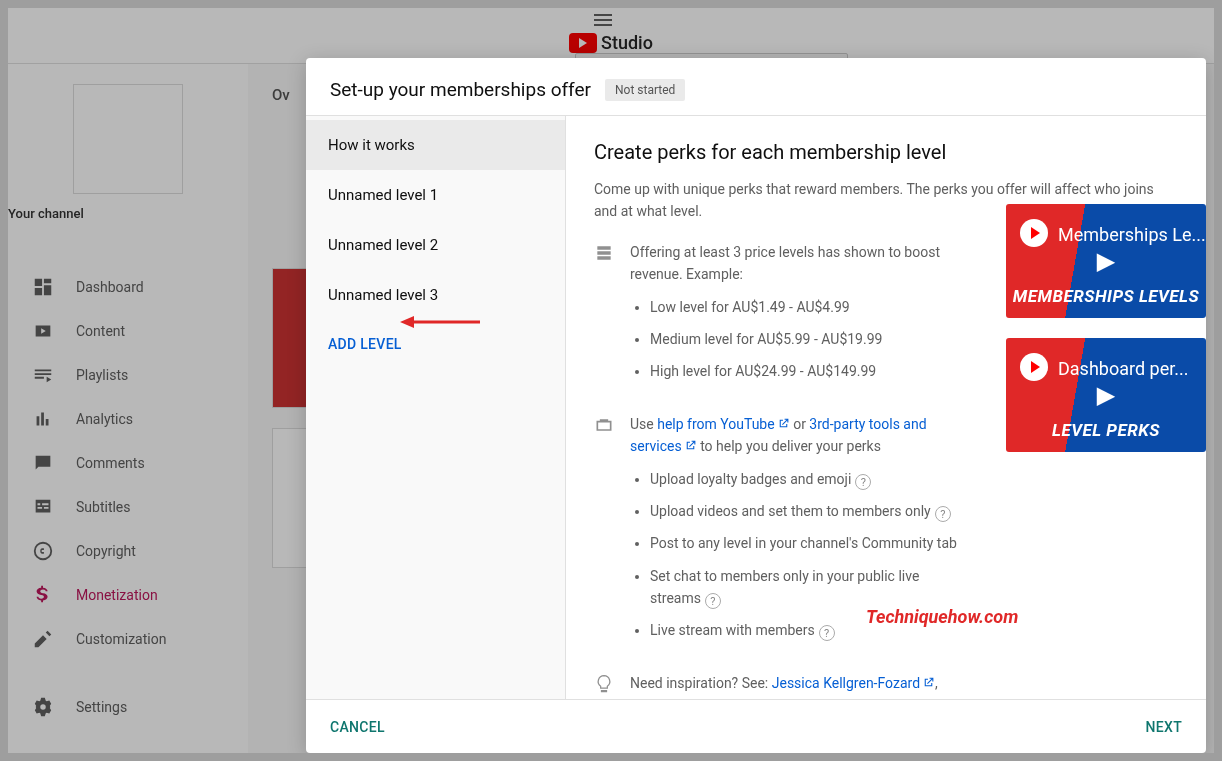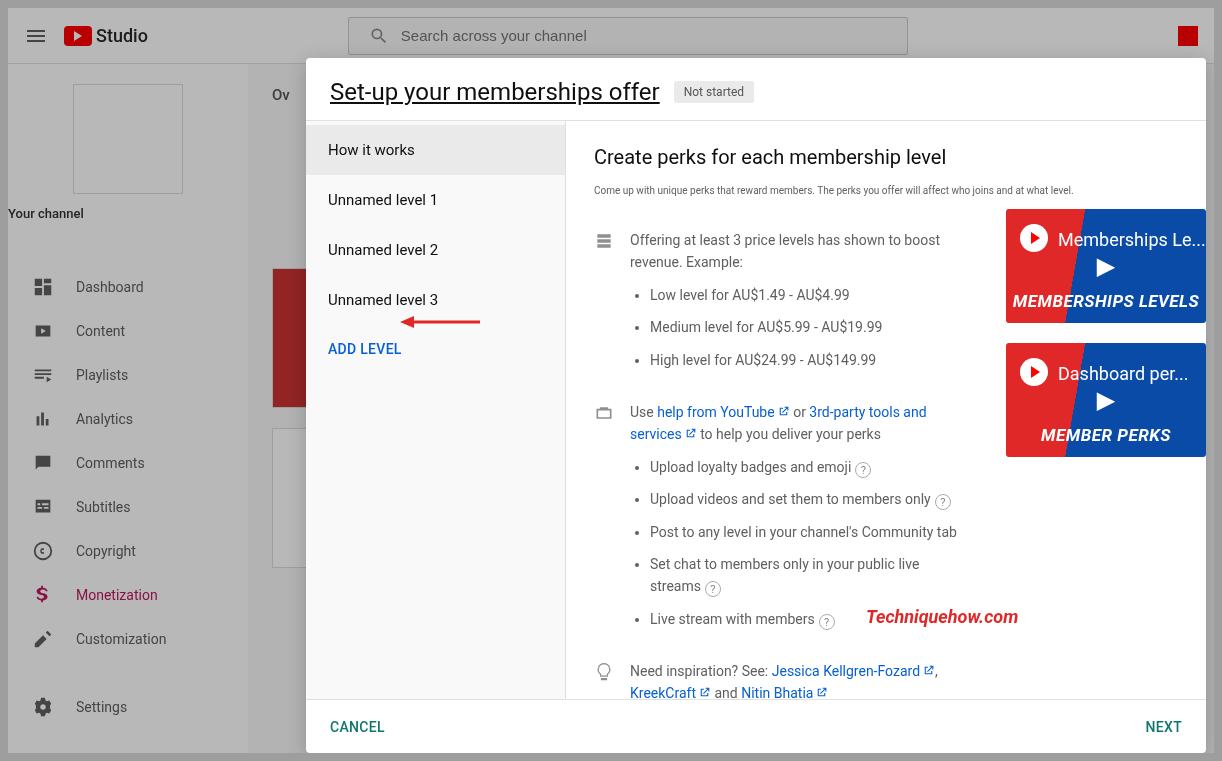--- a/index.html
+++ b/index.html
@@ -1,20 +1,20 @@
 <!DOCTYPE html>
 <html><head>
 <meta charset="utf-8">
 <style>
 * { box-sizing: border-box; margin: 0; padding: 0; }
 body { font-family: Roboto, Arial, sans-serif; background: #9e9e9e; width: 1222px; height: 761px; overflow: hidden; position: relative; }
 .app-frame { position: absolute; inset: 8px; background: #f8f8f8; overflow: hidden; }
 
 
-.header { height: 56px; display: flex; align-items: center; padding: 0 16px; background: #fff; border-bottom: 1px solid #e0e0e0; }
+.header { height: 56px; display: flex; align-items: center; padding: 0 16px; background: #fff; border-bottom: 1px solid #e0e0e0; flex-direction: column; }
 .menu-btn { width: 24px; height: 24px; margin-right: 16px; cursor: pointer; }
 .menu-btn svg { fill: #606060; }
 .logo { display: flex; align-items: center; gap: 4px; font-size: 18px; font-weight: 500; color: #282828; }
 .logo .yt-logo { width: 28px; height: 20px; background: #ff0000; border-radius: 4px; position: relative; }
 .logo .yt-logo::after { content:''; position:absolute; left:10px; top:5px; border-left:8px solid #fff; border-top:5px solid transparent; border-bottom:5px solid transparent;}
 .search-wrap { margin-left: 200px; flex: 0 0 560px; }
 .search-box { width: 100%; height: 38px; border: 1px solid #ccc; background: #f8f8f8; border-radius: 2px; padding: 0 20px; display: flex; align-items: center; gap: 12px; color: #888; }
 .search-box svg { width: 20px; height: 20px; fill: #888; }
 .search-box input { border:none; background:transparent; outline:none; flex:1; font-size:15px; }
 .notif { margin-left: auto; width: 20px; height: 20px; background:#f00; }
@@ -29,30 +29,30 @@
 .nav-item { display:flex; align-items:center; gap:22px; padding:0 24px; height:44px; font-size:14px; color:#606060; cursor:pointer; }
 .nav-item.active { color:#be185d; }
 .nav-item svg { width:22px; height:22px; fill:currentColor; flex-shrink:0; }
 .bg-overview { position:absolute; top:78px; left:264px; font-size:15px; color:#555; font-weight:500; }
 .bg-card1 { position:absolute; top:260px; left:264px; width:280px; height:140px; background:linear-gradient(135deg,#c33,#c33 40%,#06c 60%,#06c); border:1px solid #ddd; }
 .bg-card2 { position:absolute; top:420px; left:264px; width:280px; height:140px; background:#fff; border:1px solid #ddd; }
 
 
 .modal { position:absolute; top:50px; left:298px; right:8px; bottom:0; background:#fff; box-shadow:0 4px 20px rgba(0,0,0,0.2); border-radius:4px; overflow:hidden; display:flex; flex-direction:column; }
 .modal-header { padding:20px 24px 14px; border-bottom:1px solid #e0e0e0; display:flex; align-items:center; gap:14px; }
-.modal-title { font-size:24px; font-weight:400; color:#0f0f0f;text-decoration:underline; }
+.modal-title { font-size:19px; font-weight:400; color:#0f0f0f; }
 .status-chip { background:#eaeaea; color:#555; font-size:12px; padding:4px 10px; border-radius:2px; }
 .modal-body { flex:1; display:flex; overflow:hidden; }
 .modal-nav { width:260px; background:#f9f9f9; border-right:1px solid #e0e0e0; padding-top:4px; }
 .mn-item { padding:16px 22px; font-size:15px; color:#0f0f0f; cursor:pointer; }
 .mn-item.active { background:#eaeaea; }
 .add-level { padding:16px 22px; font-size:14px; color:#065fd4; font-weight:500; letter-spacing:0.3px; cursor:pointer; }
 .modal-content { flex:1; padding:24px 28px 28px; overflow-y:auto; position:relative; }
 .mc-title { font-size:20px; color:#0f0f0f; margin-bottom:14px; }
-.mc-desc { font-size:10px; color:#606060; line-height:1.6; margin-bottom:30px; }
+.mc-desc { font-size:14px; color:#606060; line-height:1.6; margin-bottom:18px; }
 .tip-row { display:flex; gap:16px; margin-bottom:20px; align-items:flex-start; }
 .tip-icon { width:20px; height:20px; flex-shrink:0; margin-top:2px; }
 .tip-icon svg { width:20px; height:20px; fill:#909090; }
 .tip-text { flex:1; font-size:14px; color:#606060; line-height:1.6; max-width:330px; }
 .tip-text ul { padding-left:20px; margin-top:10px; }
 .tip-text li { margin-bottom:10px; }
 .link { color:#065fd4; cursor:pointer; }
 .ext-icon { display:inline-block; width:13px; height:13px; margin-left:2px; vertical-align:-1px; }
 .ext-icon svg { width:13px; height:13px; fill:#065fd4; }
 .q-icon { display:inline-block; width:16px; height:16px; border:1px solid #aaa; border-radius:50%; font-size:11px; text-align:center; line-height:15px; color:#888; margin-left:4px; vertical-align:-2px; }
@@ -247,21 +247,21 @@
           <div class="video-card">
             <div class="video-play"></div>
             <div class="video-toplabel">Memberships Le...</div>
             <div class="video-center-play">▶</div>
             <div class="video-big">MEMBERSHIPS LEVELS</div>
           </div>
           <div class="video-card">
             <div class="video-play"></div>
             <div class="video-toplabel">Dashboard per...</div>
             <div class="video-center-play">▶</div>
-            <div class="video-big">MEMBER PERKS</div>
+            <div class="video-big">LEVEL PERKS</div>
           </div>
         </div>
 
         <div class="watermark">Techniquehow.com</div>
       </div>
     </div>
     <div class="modal-footer">
       <div class="btn-txt">CANCEL</div>
       <div class="btn-txt btn-next">NEXT</div>
     </div>

